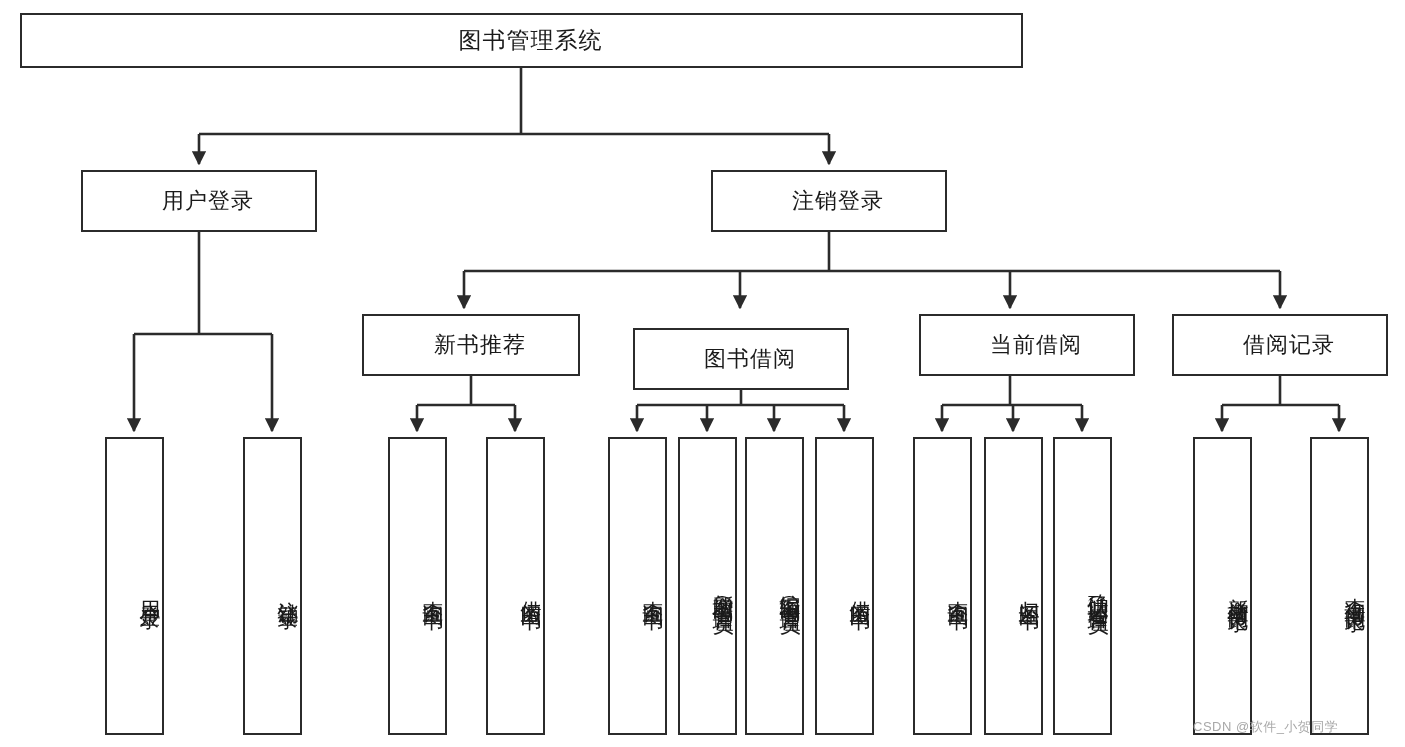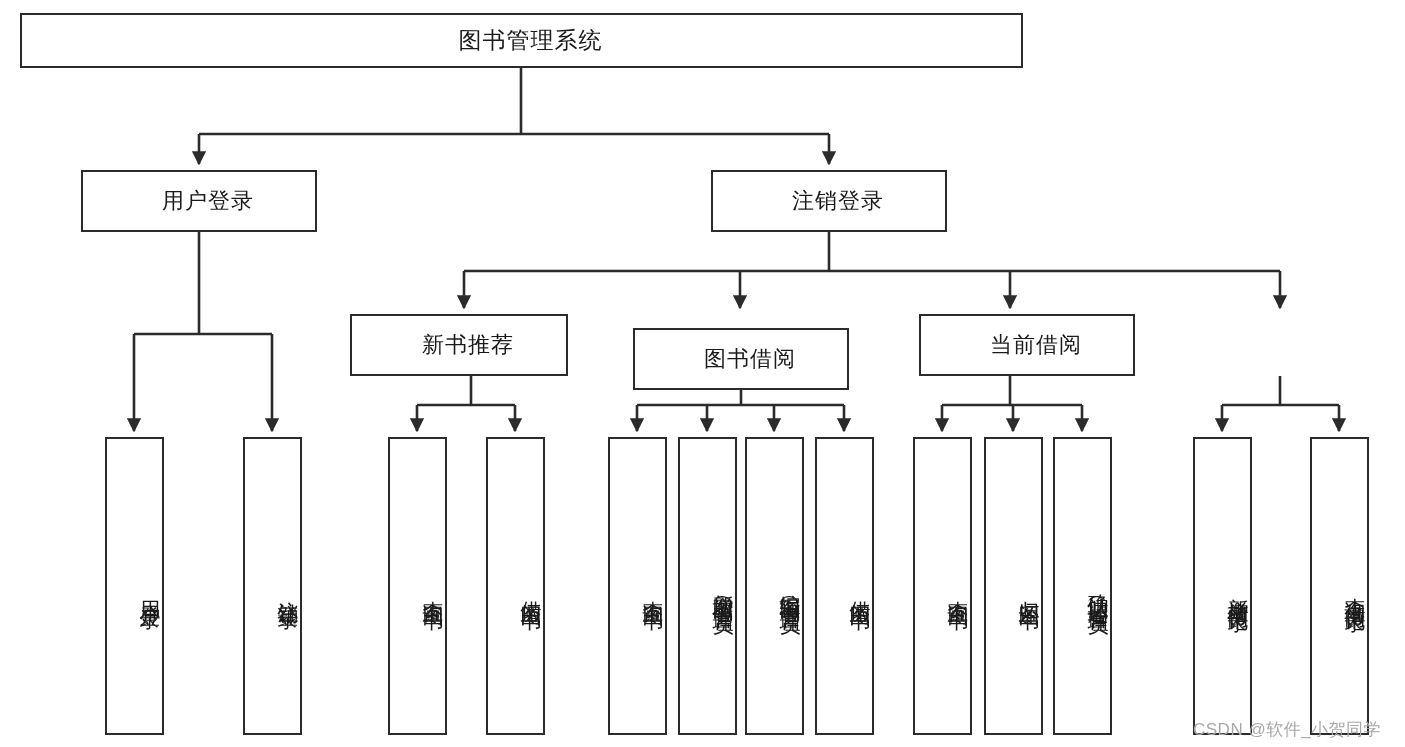--- a/index.html
+++ b/index.html
@@ -55,21 +55,21 @@
   .node.vert .vlabel {
     writing-mode: vertical-rl;
     text-orientation: upright;
     white-space: nowrap;
   }
   .node.root {
     font-size: 23px;
   }
   .watermark {
     position: absolute;
-    font-size: 17px;
+    font-size: 13px;
     color: #a8a8a8;
     white-space: nowrap;
     letter-spacing: 0.5px;
     user-select: none;
   }
 </style>
 </head>
 <body>
 
 <div id="canvas">
@@ -128,28 +128,31 @@
     <span>图书管理系统</span>
   </div>
 
   <div class="node horiz" style="left:81px; top:170px; width:236px; height:62px;">
     <span>用户登录</span>
   </div>
   <div class="node horiz" style="left:711px; top:170px; width:236px; height:62px;">
     <span>注销登录</span>
   </div>
 
-  <div class="node horiz" style="left:350px; top:314px; width:218px; height:62px;">
+  <div class="node horiz" style="left:362px; top:314px; width:218px; height:62px;">
     <span>新书推荐</span>
   </div>
   <div class="node horiz" style="left:633px; top:328px; width:216px; height:62px;">
     <span>图书借阅</span>
   </div>
   <div class="node horiz" style="left:902px; top:314px; width:216px; height:62px;margin-left:17px;">
     <span>当前借阅</span>
+  </div>
+  <div class="node horiz" style="left:1172px; top:314px; width:216px; height:62px;">
+    <span>借阅记录</span>
   </div>
 
   <div class="node vert" style="left:105px; top:437px; width:59px; height:298px;">
     <span class="vlabel">用户登录</span>
   </div>
   <div class="node vert" style="left:243px; top:437px; width:59px; height:298px;">
     <span class="vlabel">注销登录</span>
   </div>
   <div class="node vert" style="left:388px; top:437px; width:59px; height:298px;">
     <span class="vlabel">查询图书</span>

